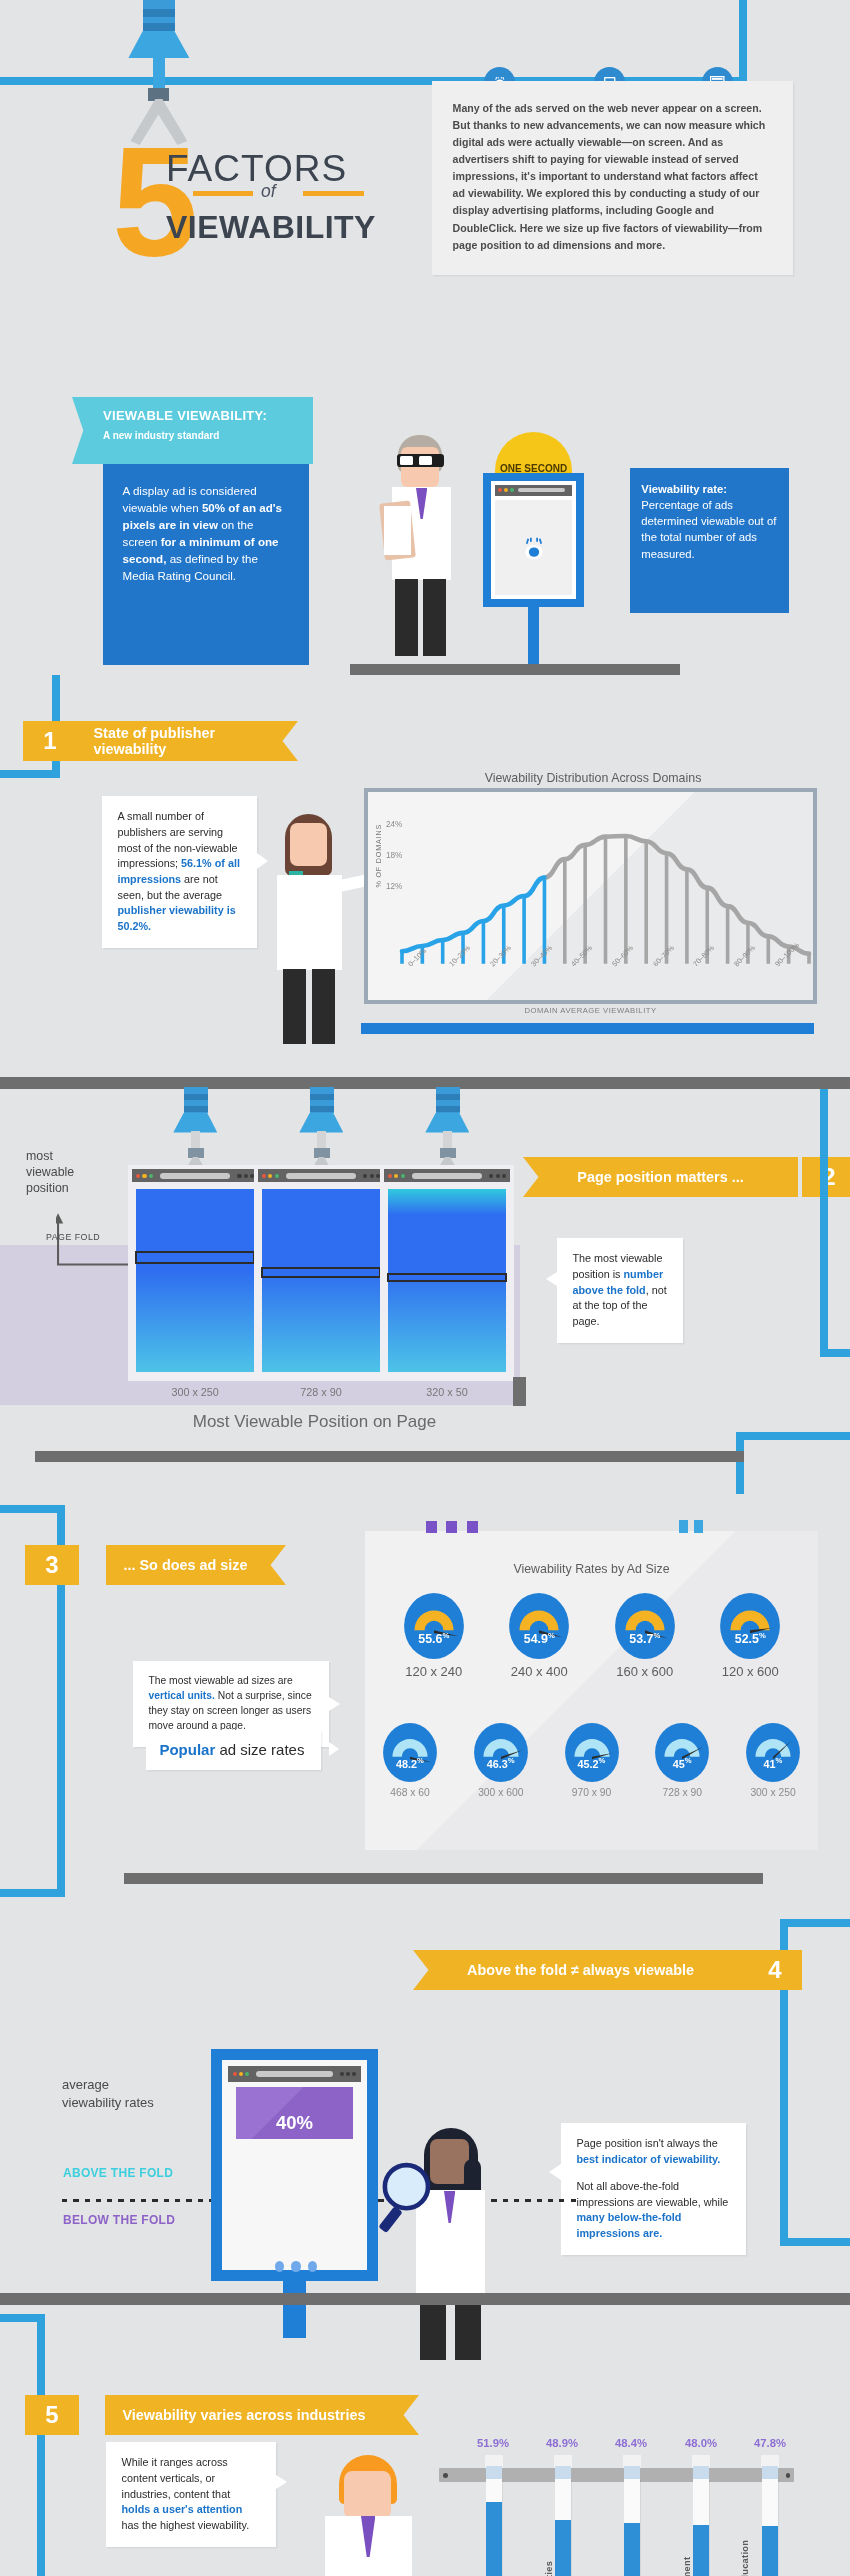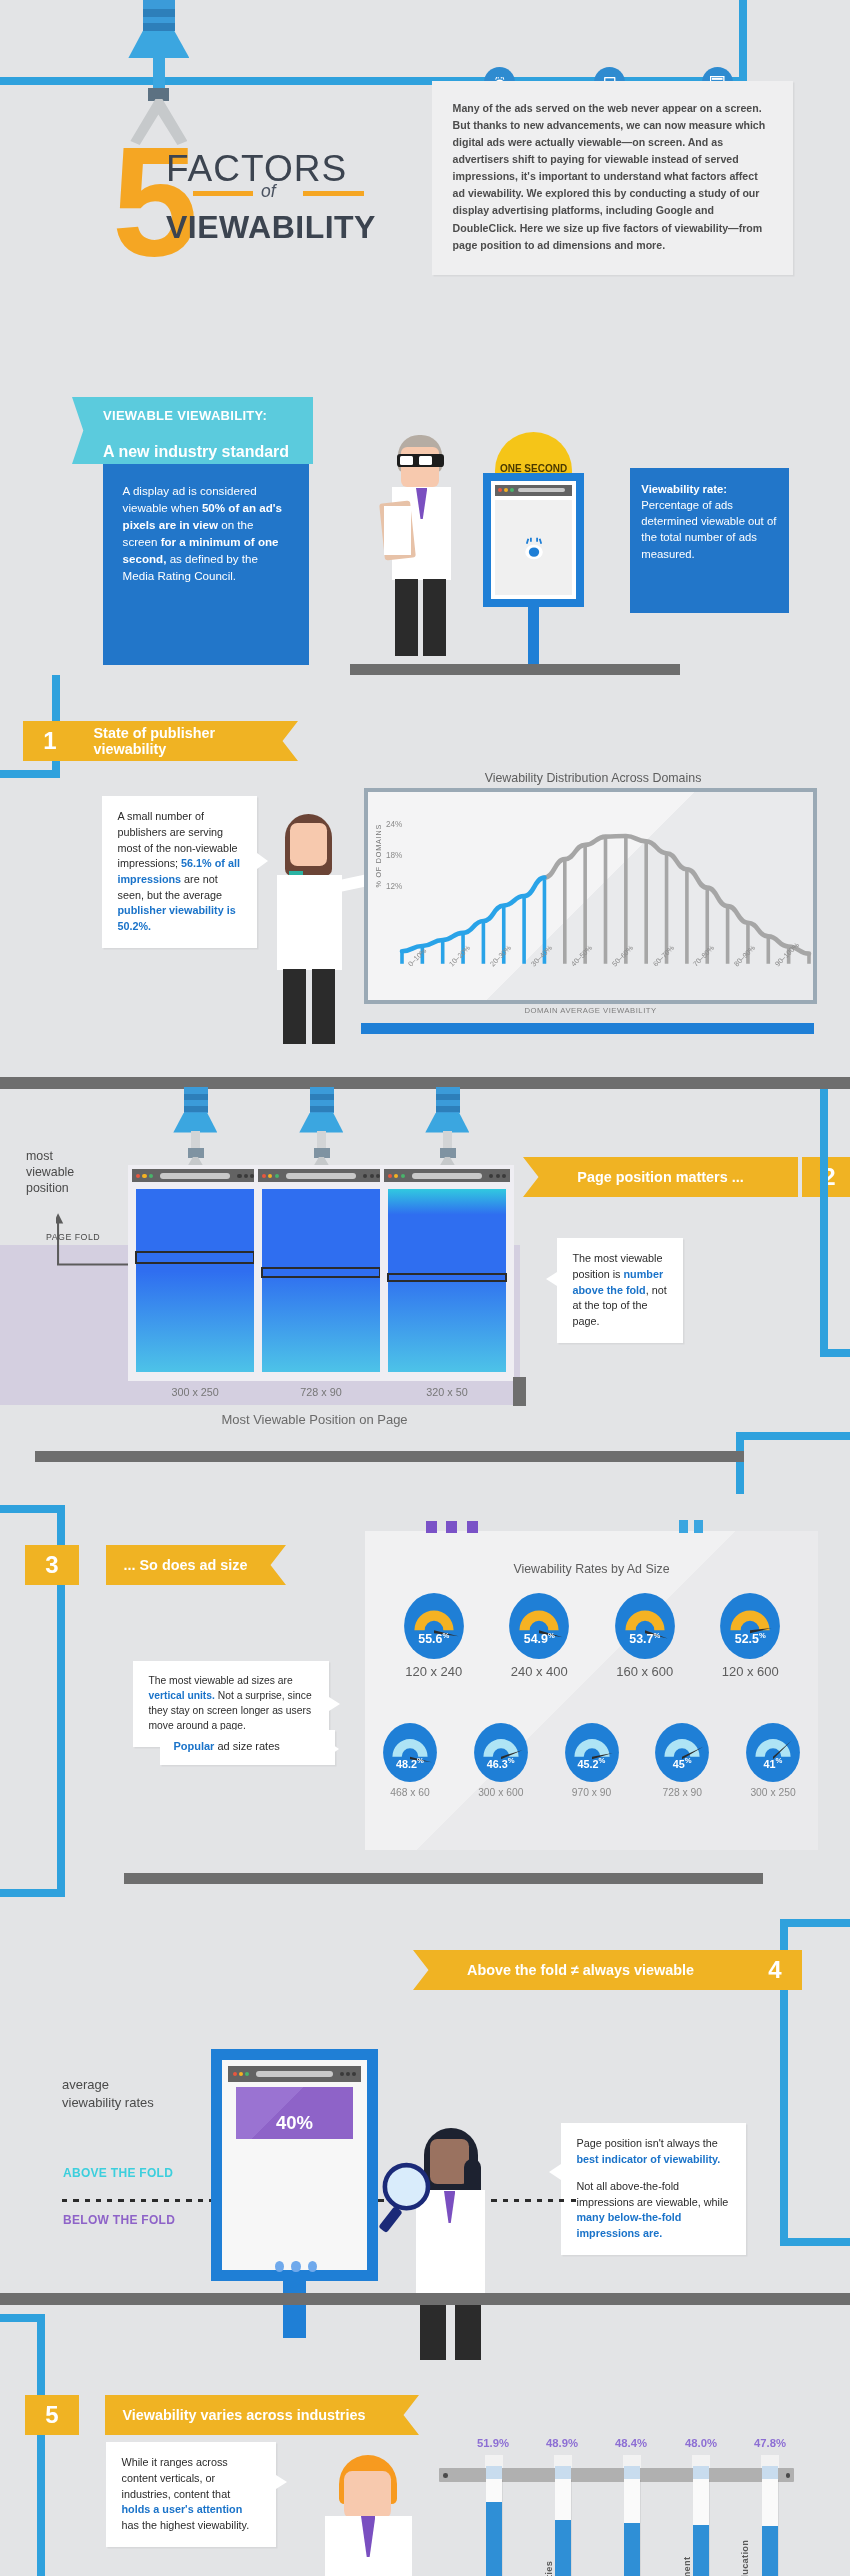--- a/index.html
+++ b/index.html
@@ -142,21 +142,21 @@
       <rect x="14" y="10" width="10.5" height="12" fill="#fff"></rect>
     </svg>
 </div>
 
 <div class="abs shadow-card" id="intro-panel" style="left:432px;top:81px;width:361px;font-weight:bold;">
   <span>Many of the ads served on the web never appear on a screen. But thanks to new advancements, we can now measure which digital ads were actually viewable—on screen. And as advertisers shift to paying for viewable instead of served impressions, it's important to understand what factors affect ad viewability. We explored this by conducting a study of our display advertising platforms, including Google and DoubleClick. Here we size up five factors of viewability—from page position to ad dimensions and more.</span>
 </div>
 
 <div class="abs" style="left:72px;top:397px;width:241px;height:67px;background:#5bcbdd;clip-path:polygon(0 0,100% 0,100% 100%,0 100%,11.3px 50%);color:#fff;padding:11.3px 0 0 31px;">
   <div style="font-size:13px;font-weight:bold;letter-spacing:0.3px;">VIEWABLE VIEWABILITY:</div>
-  <div style="font-size:16px;font-weight:bold;margin-top:20px;">A new industry standard</div>
+  <div style="font-size:10px;font-weight:bold;margin-top:7px;">A new industry standard</div>
 </div>
 
 <div class="abs" style="left:103px;top:464px;width:206px;height:201px;background:#2276c9;color:#fff;padding:17.5px 19.6px;font-size:11.6px;line-height:1.48;">
   <span>A display ad is considered viewable when </span><b>50% of an ad's pixels are in view</b><span> on the screen </span><b>for a minimum of one second,</b><span> as defined by the Media Rating Council.</span>
 </div>
 
 <div class="abs" style="left:361px;top:430px;width:118px;height:232px;">
   <div class="abs" style="left:37px;top:5.2px;width:44px;height:37px;background:#b5aca3;border-radius:20.6px 20.6px 5.2px 5.2px;"></div>
   <div class="abs" style="left:40px;top:16.5px;width:38px;height:40px;background:#f7c9ae;border-radius:6.2px;"></div>
   <div class="abs" style="left:36px;top:24px;width:47px;height:13.4px;background:#1d1d1d;border-radius:3.1px;"></div>
@@ -358,21 +358,21 @@
         <span class="dot" style="background:#3a3a3a;"></span>
         <span class="dot" style="background:#3a3a3a;"></span>
     </div>
     <div style="height:183px;margin:6.2px 4.1px 0 4.1px;position:relative;background:linear-gradient(180deg,#31c9e0 0%,#2f6ef0 14%,#2f6ef0 45%,#4dc3e8 100%);">
       <div class="abs" style="left:-1px;top:84px;width:calc(100% + 2.1px);height:9.3px;border:2.6px solid #2b2b2b;background:#2f6ef0;"></div>
     </div>
   </div>
   <div class="abs" style="left:256px;top:299px;width:134px;text-align:center;font-size:10.8px;color:#777;">320 x 50</div>
 </div>
 
-<div class="abs" style="left:124px;top:1412px;width:381px;text-align:center;font-size:13px;color:#6a6a6a;">Most Viewable Position on Page</div>
+<div class="abs" style="left:124px;top:1412px;width:381px;text-align:center;font-size:17px;color:#6a6a6a;">Most Viewable Position on Page</div>
 
 <div class="abs ribbon-bar ribbon-notch-left" style="left:523px;top:1157px;width:275px;justify-content:center;">Page position matters ...</div>
 <div class="abs ribbon-num" style="left:802px;top:1157px;">2</div>
 <div class="abs blue-line" style="left:820px;top:1089px;width:8.2px;height:268px;"></div>
 <div class="abs blue-line" style="left:820px;top:1349px;width:30px;height:8.2px;"></div>
 <div class="abs blue-line" style="left:736px;top:1432px;width:8.2px;height:62px;"></div>
 <div class="abs blue-line" style="left:736px;top:1432px;width:114px;height:8.2px;"></div>
 
 <div class="abs callout shadow-card" style="left:557px;top:1238px;width:126px;">
   <span>The most viewable position is </span><b>number above the fold</b><span>, not at the top of the page.</span>
@@ -387,21 +387,21 @@
 <div class="abs blue-line" style="left:0;top:1889px;width:65px;height:8.2px;"></div>
 
 <div class="abs ribbon-num" style="left:25px;top:1545px;">3</div>
 <div class="abs ribbon-bar ribbon-notch-right" style="left:106px;top:1545px;width:180px;">... So does ad size</div>
 
 <div class="abs callout shadow-card" style="left:133px;top:1661px;width:196px;font-size:10.3px;">
   <span>The most viewable ad sizes are </span><b>vertical units.</b><span> Not a surprise, since they stay on screen longer as users move around a page.</span>
 </div>
 <div class="abs" style="left:329px;top:1697px;width:0;height:0;border-top:7.7px solid transparent;border-bottom:7.7px solid transparent;border-left:11.3px solid #fff;"></div>
 
-<div class="abs callout shadow-card" style="left:160px;top:1730px;width:175px;padding:9.3px 13.4px;font-size:11px;">
+<div class="abs callout shadow-card" style="left:146px;top:1730px;width:175px;padding:9.3px 13.4px;font-size:15px;">
   <b>Popular</b><span> ad size rates</span>
 </div>
 <div class="abs" style="left:329px;top:1742px;width:0;height:0;border-top:7.2px solid transparent;border-bottom:7.2px solid transparent;border-left:10.3px solid #fff;"></div>
 
 <div class="abs" style="left:365px;top:1531px;width:453px;height:319px;background:linear-gradient(135deg,#f1f1f2 0%,#f1f1f2 48%,#eaeaec 48%,#eaeaec 100%);"></div>
 <div class="abs" style="left:426px;top:1521px;width:11.3px;height:12.4px;background:#7a52c7;"></div>
 <div class="abs" style="left:446px;top:1521px;width:11.3px;height:12.4px;background:#7a52c7;"></div>
 <div class="abs" style="left:467px;top:1521px;width:11.3px;height:12.4px;background:#7a52c7;"></div>
 <div class="abs" style="left:679px;top:1520px;width:9.3px;height:13.4px;background:#3ba6e0;"></div>
 <div class="abs" style="left:694px;top:1520px;width:9.3px;height:13.4px;background:#3ba6e0;"></div>

